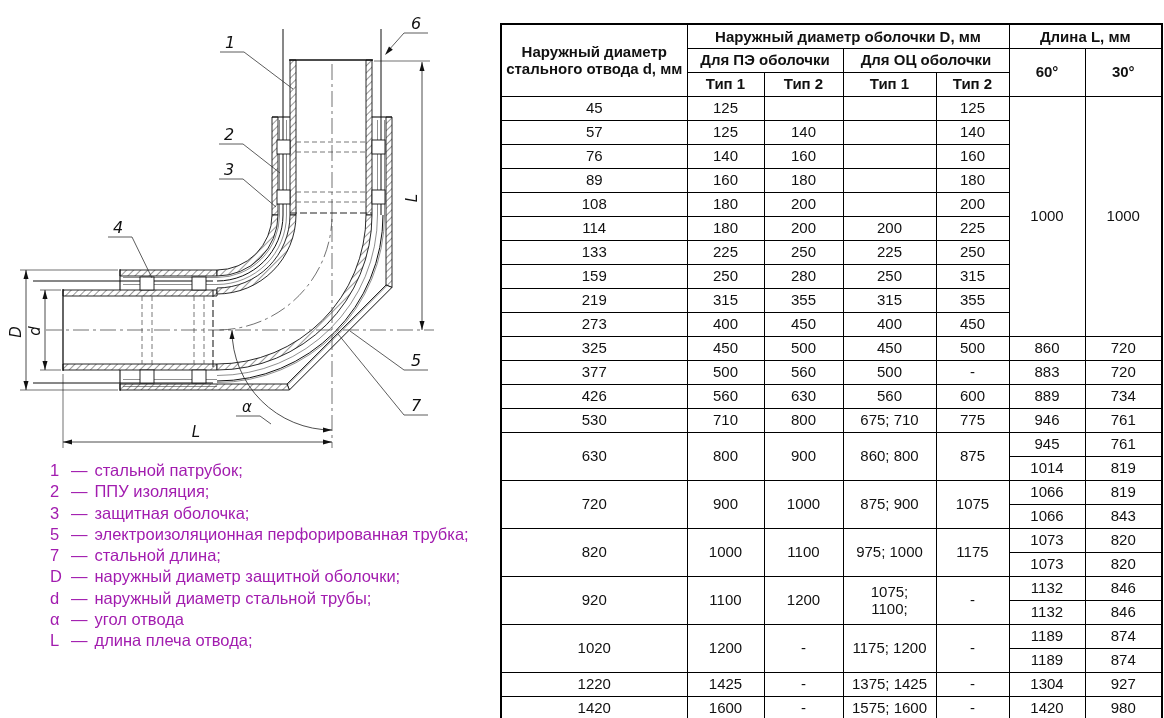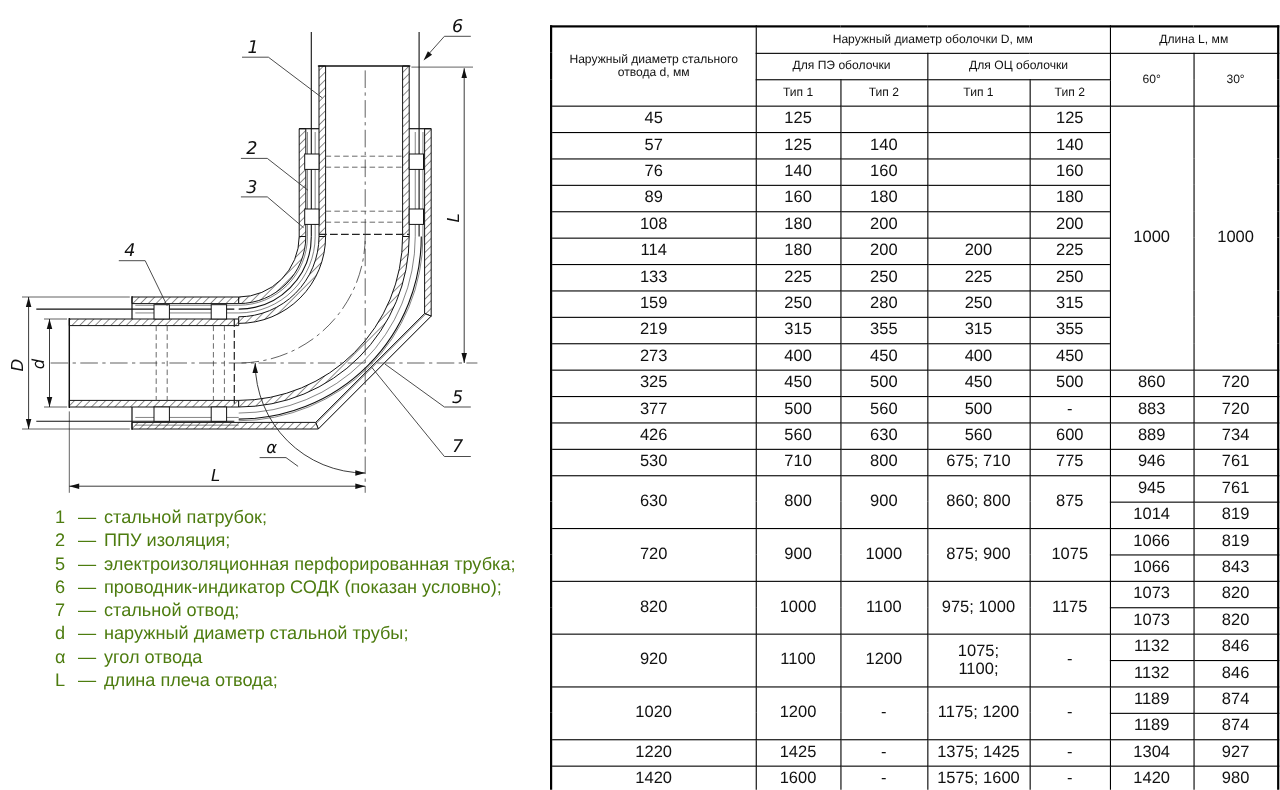--- a/index.html
+++ b/index.html
@@ -1,27 +1,27 @@
 <!DOCTYPE html>
 <html><head>
 <meta charset="utf-8">
 <style>
   html,body{margin:0;padding:0;}
   body{width:1164px;height:718px;background:#ffffff;position:relative;overflow:hidden;
        font-family:"Liberation Sans","DejaVu Sans",sans-serif;color:#111;}
   #drawing{position:absolute;left:0;top:0;}
-  #legend{position:absolute;left:50px;top:460px;font-size:16.5px;line-height:21.3px;color:#4d7c0f;}
+  #legend{position:absolute;left:50px;top:460px;font-size:16.5px;line-height:21.3px;color:#a21caf;}
   .legend-line{white-space:nowrap;}
   .lkey{display:inline-block;min-width:14px;}
   .lsep{padding:0 7px;}
   #tblwrap{position:absolute;left:500px;top:23px;}
   table{border-collapse:collapse;table-layout:fixed;border:2px solid #000;}
   th,td{border:1px solid #000;padding:0 2px;text-align:center;vertical-align:middle;overflow:hidden;}
   thead tr{height:24px;}
-  th{font-size:11px;font-weight:normal;line-height:1.15;}
+  th{font-size:15px;font-weight:bold;line-height:1.15;}
   tbody tr{height:24px;}
   td{font-size:15px;line-height:1.15;white-space:pre-line;}
   svg text{fill:#111;}
   .dimlbl{font-family:"DejaVu Sans","Liberation Sans",sans-serif;font-style:italic;font-size:15px;}
   .callout{font-family:"DejaVu Sans","Liberation Sans",sans-serif;font-style:italic;font-size:16px;}
 </style>
 </head>
 <body>
 
 <svg id="drawing" width="497" height="452" viewBox="0 0 497 452" xmlns="http://www.w3.org/2000/svg">
@@ -177,23 +177,24 @@
   <text class="callout" x="229" y="175" text-anchor="middle">3</text>
   <text class="callout" x="118" y="233" text-anchor="middle">4</text>
   <text class="callout" x="416" y="366" text-anchor="middle">5</text>
   <text class="callout" x="416" y="29" text-anchor="middle">6</text>
   <text class="callout" x="416" y="411" text-anchor="middle">7</text>
 </svg>
 
 <div id="legend">
     <div class="legend-line"><span class="lkey">1</span><span class="lsep">—</span><span>стальной патрубок;</span></div>
     <div class="legend-line"><span class="lkey">2</span><span class="lsep">—</span><span>ППУ изоляция;</span></div>
+    <div class="legend-line"><span class="lkey">3</span><span class="lsep">—</span><span>защитная оболочка;</span></div>
     <div class="legend-line"><span class="lkey">5</span><span class="lsep">—</span><span>электроизоляционная перфорированная трубка;</span></div>
-    <div class="legend-line"><span class="lkey">6</span><span class="lsep">—</span><span>проводник-индикатор СОДК (показан условно);</span></div>
-    <div class="legend-line"><span class="lkey">7</span><span class="lsep">—</span><span>стальной отвод;</span></div>
+    <div class="legend-line"><span class="lkey">7</span><span class="lsep">—</span><span>стальной длина;</span></div>
+    <div class="legend-line"><span class="lkey">D</span><span class="lsep">—</span><span>наружный диаметр защитной оболочки;</span></div>
     <div class="legend-line"><span class="lkey">d</span><span class="lsep">—</span><span>наружный диаметр стальной трубы;</span></div>
     <div class="legend-line"><span class="lkey">α</span><span class="lsep">—</span><span>угол отвода</span></div>
     <div class="legend-line"><span class="lkey">L</span><span class="lsep">—</span><span>длина плеча отвода;</span></div>
   </div>
 
 <div id="tblwrap">
   <table>
     <colgroup>
       <col style="width:186px">
         <col style="width:77px">

